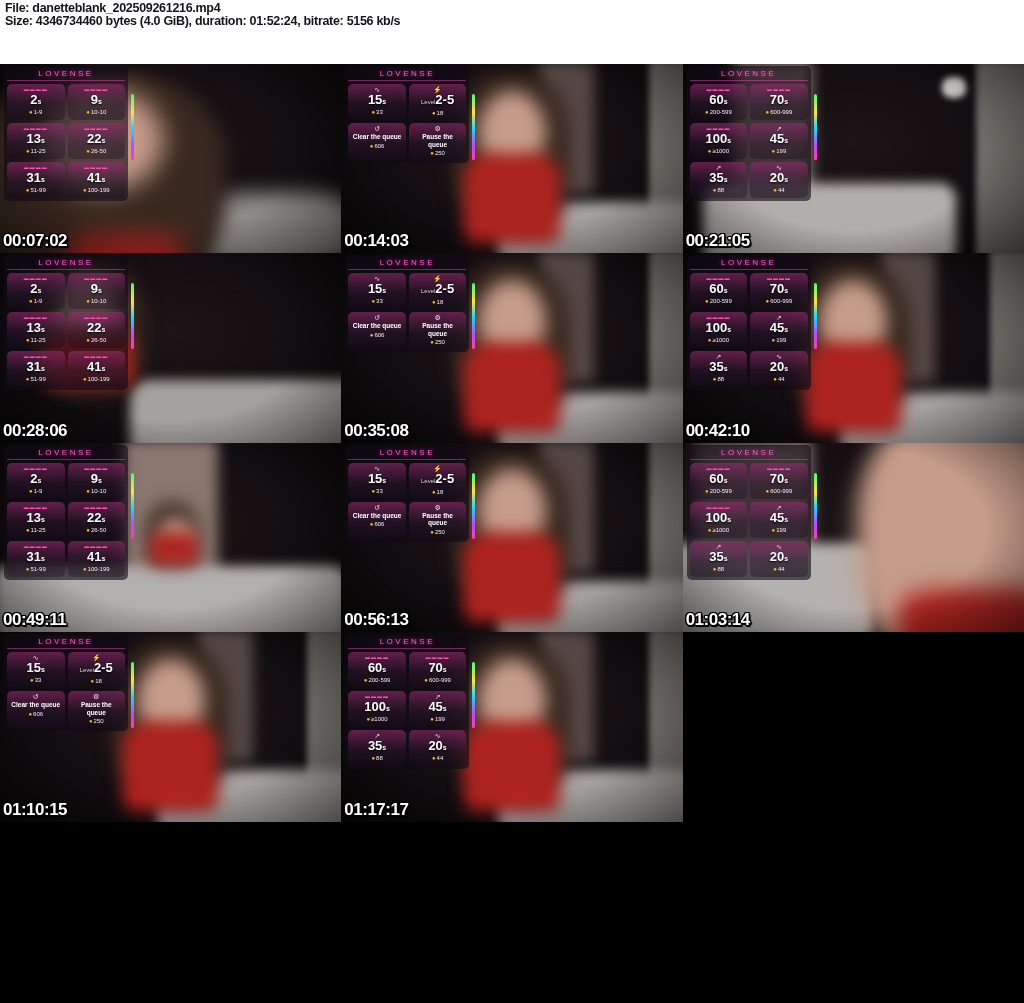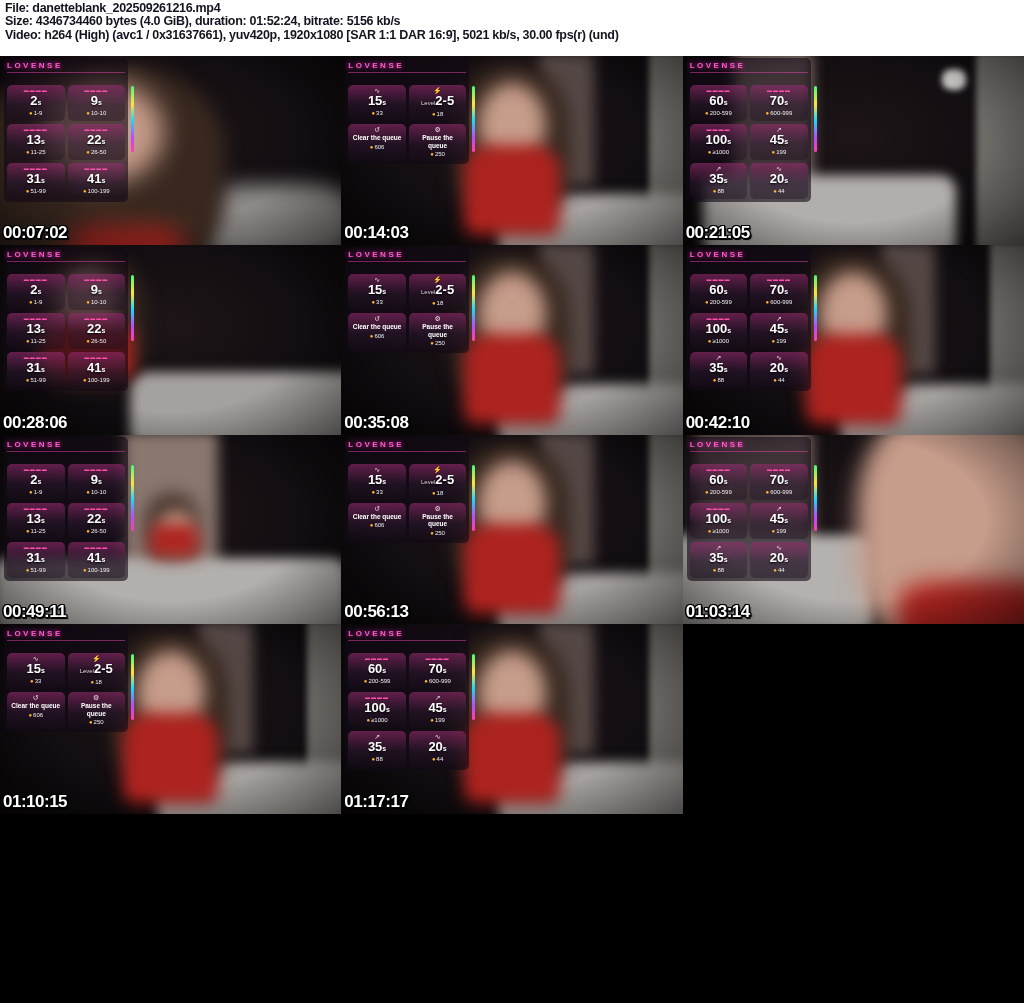--- a/index.html
+++ b/index.html
@@ -1,20 +1,20 @@
 <!DOCTYPE html>
 <html><head>
 <meta charset="utf-8">
 <style>
   html,body{margin:0;padding:0;background:#fff;}
   #sheet{width:1024px;height:1003px;position:relative;overflow:hidden;background:#fff;
          font-family:"Liberation Sans",sans-serif;}
 
   
-  .meta{height:56px;background:#ffffff;padding:2px 0 0 5px;box-sizing:border-box;}
+  .meta{height:64px;background:#ffffff;padding:2px 0 0 5px;box-sizing:border-box;}
   .meta-line{font-weight:bold;font-size:12.5px;line-height:13.4px;color:#141420;
              letter-spacing:-0.3px;white-space:nowrap;}
 
   
   .grid{width:1024px;height:947px;display:grid;grid-template-columns:repeat(3,1fr);
         grid-auto-rows:189.4px;background:#000;}
   .cell{position:relative;overflow:hidden;background:#0c090b;}
 
   
   .scene{position:absolute;inset:0;overflow:hidden;
@@ -67,23 +67,23 @@
   .scene--bed-wide .L-beige{display:block;left:27%;top:-2%;width:49%;height:64%;background:#a5958d;}
   .scene--bed-wide .L-bed{display:block;left:-1%;bottom:-5%;width:102%;height:58%;background:#d5d2cf;
                           border-radius:26px 26px 0 0;filter:blur(4px);}
   .scene--bed-wide .L-hair{display:block;left:42%;top:20%;width:18%;height:46%;}
   .scene--bed-wide .L-skin{display:block;left:39%;top:33%;width:23%;height:42%;}
   .scene--bed-wide .L-red{display:block;left:42%;top:28%;width:18%;height:23%;}
 
   
   .lovense{position:absolute;top:2px;left:4px;width:124px;z-index:3;
            background:rgba(17,10,21,0.62);border-radius:5px;padding:2px 3px 3px;box-sizing:border-box;}
-  .lov-brand{font-size:8px;font-weight:bold;letter-spacing:2.5px;
+  .lov-brand{font-size:8px;font-weight:normal;text-align:center;letter-spacing:2.5px;
              color:#ff5ad2;text-shadow:0 0 5px #ff2fb0;padding:1px 0 2px;
-             border-bottom:1px solid rgba(255,70,190,0.45);margin-bottom:12px;}
+             border-bottom:1px solid rgba(255,70,190,0.45);margin-bottom:3px;}
   .lov-tiles{display:grid;grid-template-columns:1fr 1fr;gap:3px;}
   .tile{background:linear-gradient(180deg, rgba(152,44,112,0.60) 0%, rgba(52,28,54,0.42) 55%, rgba(22,13,24,0.35) 100%);
         border-radius:5px;text-align:center;padding:2px 1px 3px;min-height:31px;}
   .tile-deco{font-size:5px;line-height:7px;height:7px;color:#ff4fae;letter-spacing:1px;overflow:hidden;}
   .tile-deco.is-icon{font-size:7px;color:#e9d9e4;letter-spacing:0;}
   .tile-value{font-size:13px;font-weight:bold;color:#fff;line-height:13px;text-shadow:0 1px 2px #000;}
   .tile-value .unit{font-size:7px;}
   .tile-value .prefix{font-size:6px;font-weight:normal;color:#ddd;}
   .tile-label{font-size:6.5px;font-weight:bold;color:#fff;line-height:7.5px;padding:1px 2px;}
   .tile-range{font-size:6px;color:#eee;line-height:8px;}
@@ -98,21 +98,20 @@
                   -1px -1px #000,1px -1px #000,-1px 1px #000,2px 2px 1px #000;}
 </style>
 </head>
 <body>
 
 <div id="sheet">
 
   <div class="meta">
     <div class="meta-line">File: danetteblank_202509261216.mp4</div>
     <div class="meta-line">Size: 4346734460 bytes (4.0 GiB), duration: 01:52:24, bitrate: 5156 kb/s</div>
-    <div class="meta-line">Video: h264 (High) (avc1 / 0x31637661), yuv420p, 1920x1080 [SAR 1:1 DAR 16:9], 5021 kb/s, 30.00 fps(r) (und)</div>
   </div>
 
   <div class="grid">
   <div class="cell">
     <div class="scene scene--closeup">
 
       <div class="layer L-pillow"></div>
 
       <div class="layer L-hair"></div>
       <div class="layer L-skin"></div>

